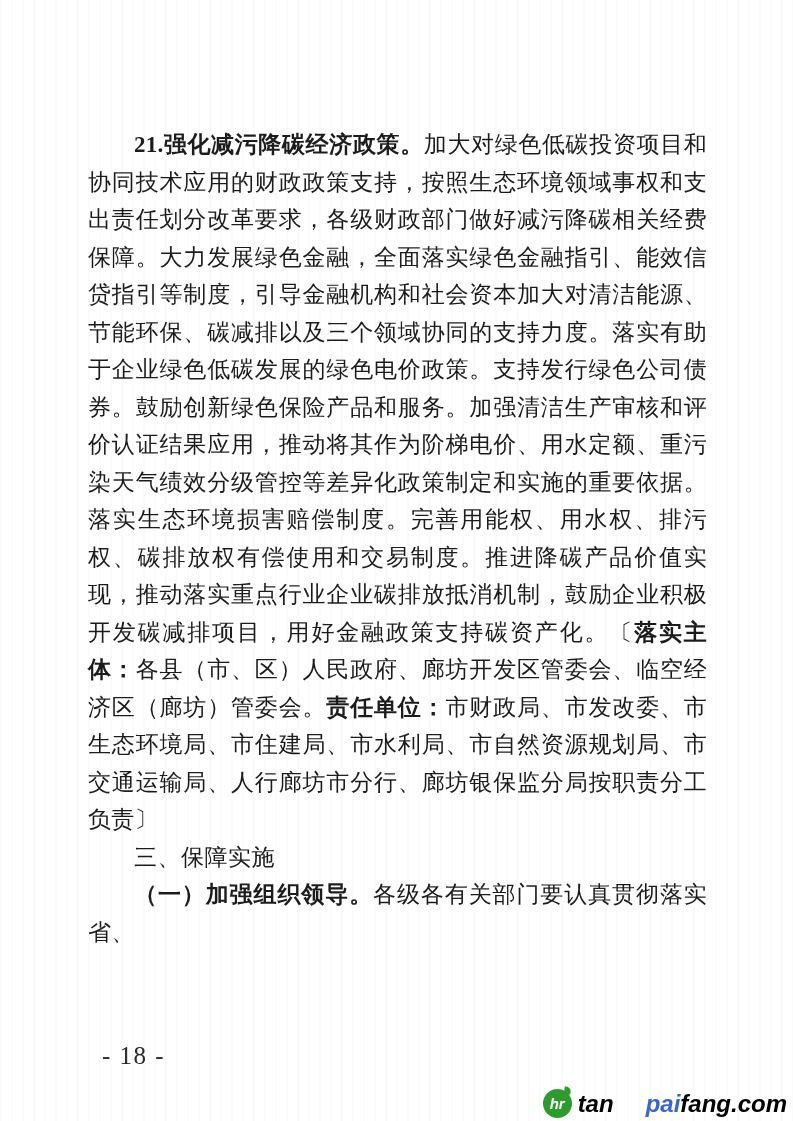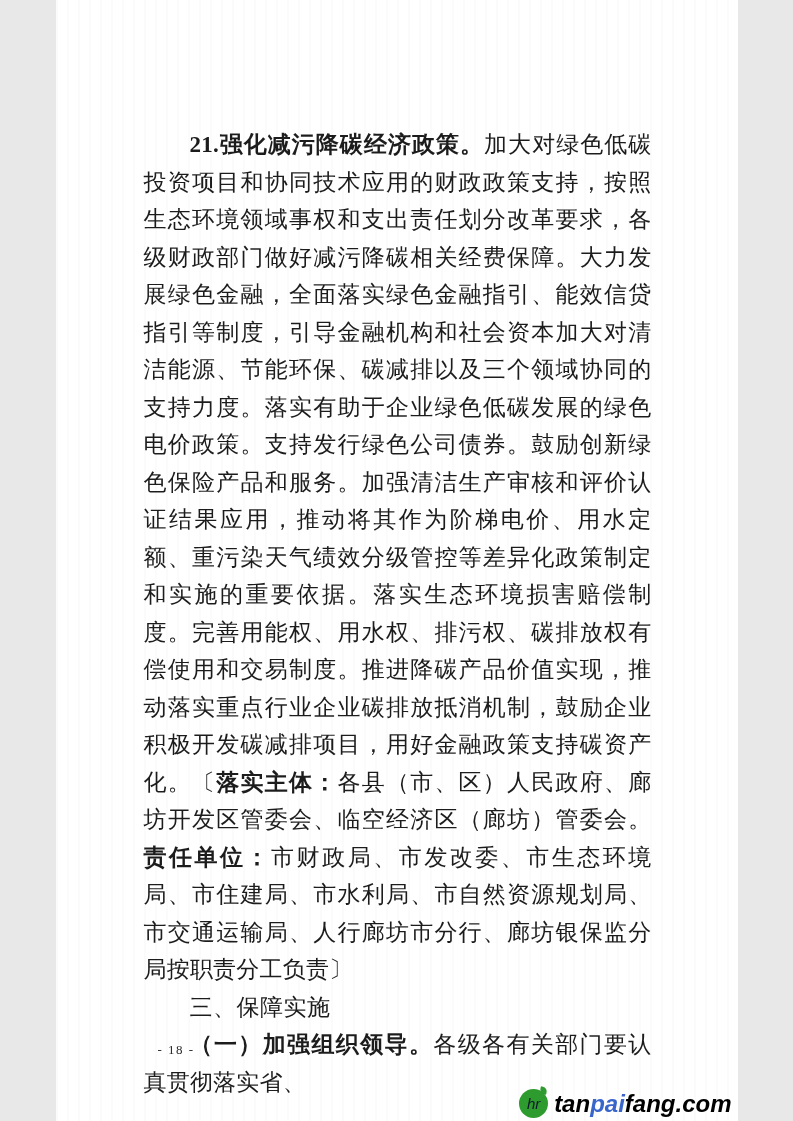--- a/index.html
+++ b/index.html
@@ -1,17 +1,17 @@
 <!DOCTYPE html>
 <html><head>
 <meta charset="utf-8">
 <style>
   html,body{margin:0;padding:0;background:#e8e8e8;}
   .page{
-    width:682px;height:1121px;position:relative;margin:0 auto;
+    width:793px;height:1121px;position:relative;margin:0 auto;
     background:#ffffff;overflow:hidden;
     font-family:"Liberation Serif","DejaVu Serif",serif;
     color:#1c1c1c;
   }
   
   .page::before{
     content:"";position:absolute;inset:0;pointer-events:none;
     background:repeating-linear-gradient(90deg,
       rgba(0,0,0,0.016) 0 2px, transparent 2px 11px);
   }
@@ -22,43 +22,43 @@
     letter-spacing:0.2px;
   }
   .lead{font-weight:bold;}
   .inline-label{font-weight:bold;}
   .section-heading{
     font-family:"Liberation Sans","DejaVu Sans",sans-serif;
     font-weight:400;letter-spacing:0.5px;
   }
   .footer-page{
     position:absolute;left:102px;top:1042px;
-    font-size:13px;letter-spacing:1.5px;color:#2a2a2a;
+    font-size:25px;letter-spacing:1.5px;color:#2a2a2a;
   }
   .watermark{
     position:absolute;right:6px;bottom:3px;
     display:flex;align-items:center;gap:6px;
     font-family:"Liberation Sans","DejaVu Sans",sans-serif;
     font-style:italic;font-weight:bold;font-size:24px;
     line-height:1;white-space:nowrap;
   }
   .logo-circle{
     width:29px;height:29px;border-radius:50%;
-    background:#2e9b2e;color:#0f172a;
+    background:#2e9b2e;color:#ffffff;
     display:flex;align-items:center;justify-content:center;
-    font-size:15px;font-style:italic;font-weight:normal;
+    font-size:15px;font-style:italic;font-weight:bold;
     flex:0 0 auto;position:relative;
   }
   .logo-circle::after{ 
     content:"";position:absolute;top:-2px;right:1px;
     width:7px;height:7px;background:#2e9b2e;
     border-radius:0 70% 0 70%;transform:rotate(15deg);
   }
   .wm-green{color:#000000;}
-  .wm-blue{color:#3a66cc;}
+  .wm-blue{color:#3a66cc;margin-left:32px;}
 </style>
 </head>
 <body>
 
 <div class="page">
 
   <div class="content">
 
     <p class="para"><span class="lead">21.强化减污降碳经济政策。</span><span>加大对绿色低碳投资项目和协同技术应用的财政政策支持，按照生态环境领域事权和支出责任划分改革要求，各级财政部门做好减污降碳相关经费保障。大力发展绿色金融，全面落实绿色金融指引、能效信贷指引等制度，引导金融机构和社会资本加大对清洁能源、节能环保、碳减排以及三个领域协同的支持力度。落实有助于企业绿色低碳发展的绿色电价政策。支持发行绿色公司债券。鼓励创新绿色保险产品和服务。加强清洁生产审核和评价认证结果应用，推动将其作为阶梯电价、用水定额、重污染天气绩效分级管控等差异化政策制定和实施的重要依据。落实生态环境损害赔偿制度。完善用能权、用水权、排污权、碳排放权有偿使用和交易制度。推进降碳产品价值实现，推动落实重点行业企业碳排放抵消机制，鼓励企业积极开发碳减排项目，用好金融政策支持碳资产化。〔</span><span class="inline-label">落实主体：</span><span>各县（市、区）人民政府、廊坊开发区管委会、临空经济区（廊坊）管委会。</span><span class="inline-label">责任单位：</span><span>市财政局、市发改委、市生态环境局、市住建局、市水利局、市自然资源规划局、市交通运输局、人行廊坊市分行、廊坊银保监分局按职责分工负责〕</span></p>
 

